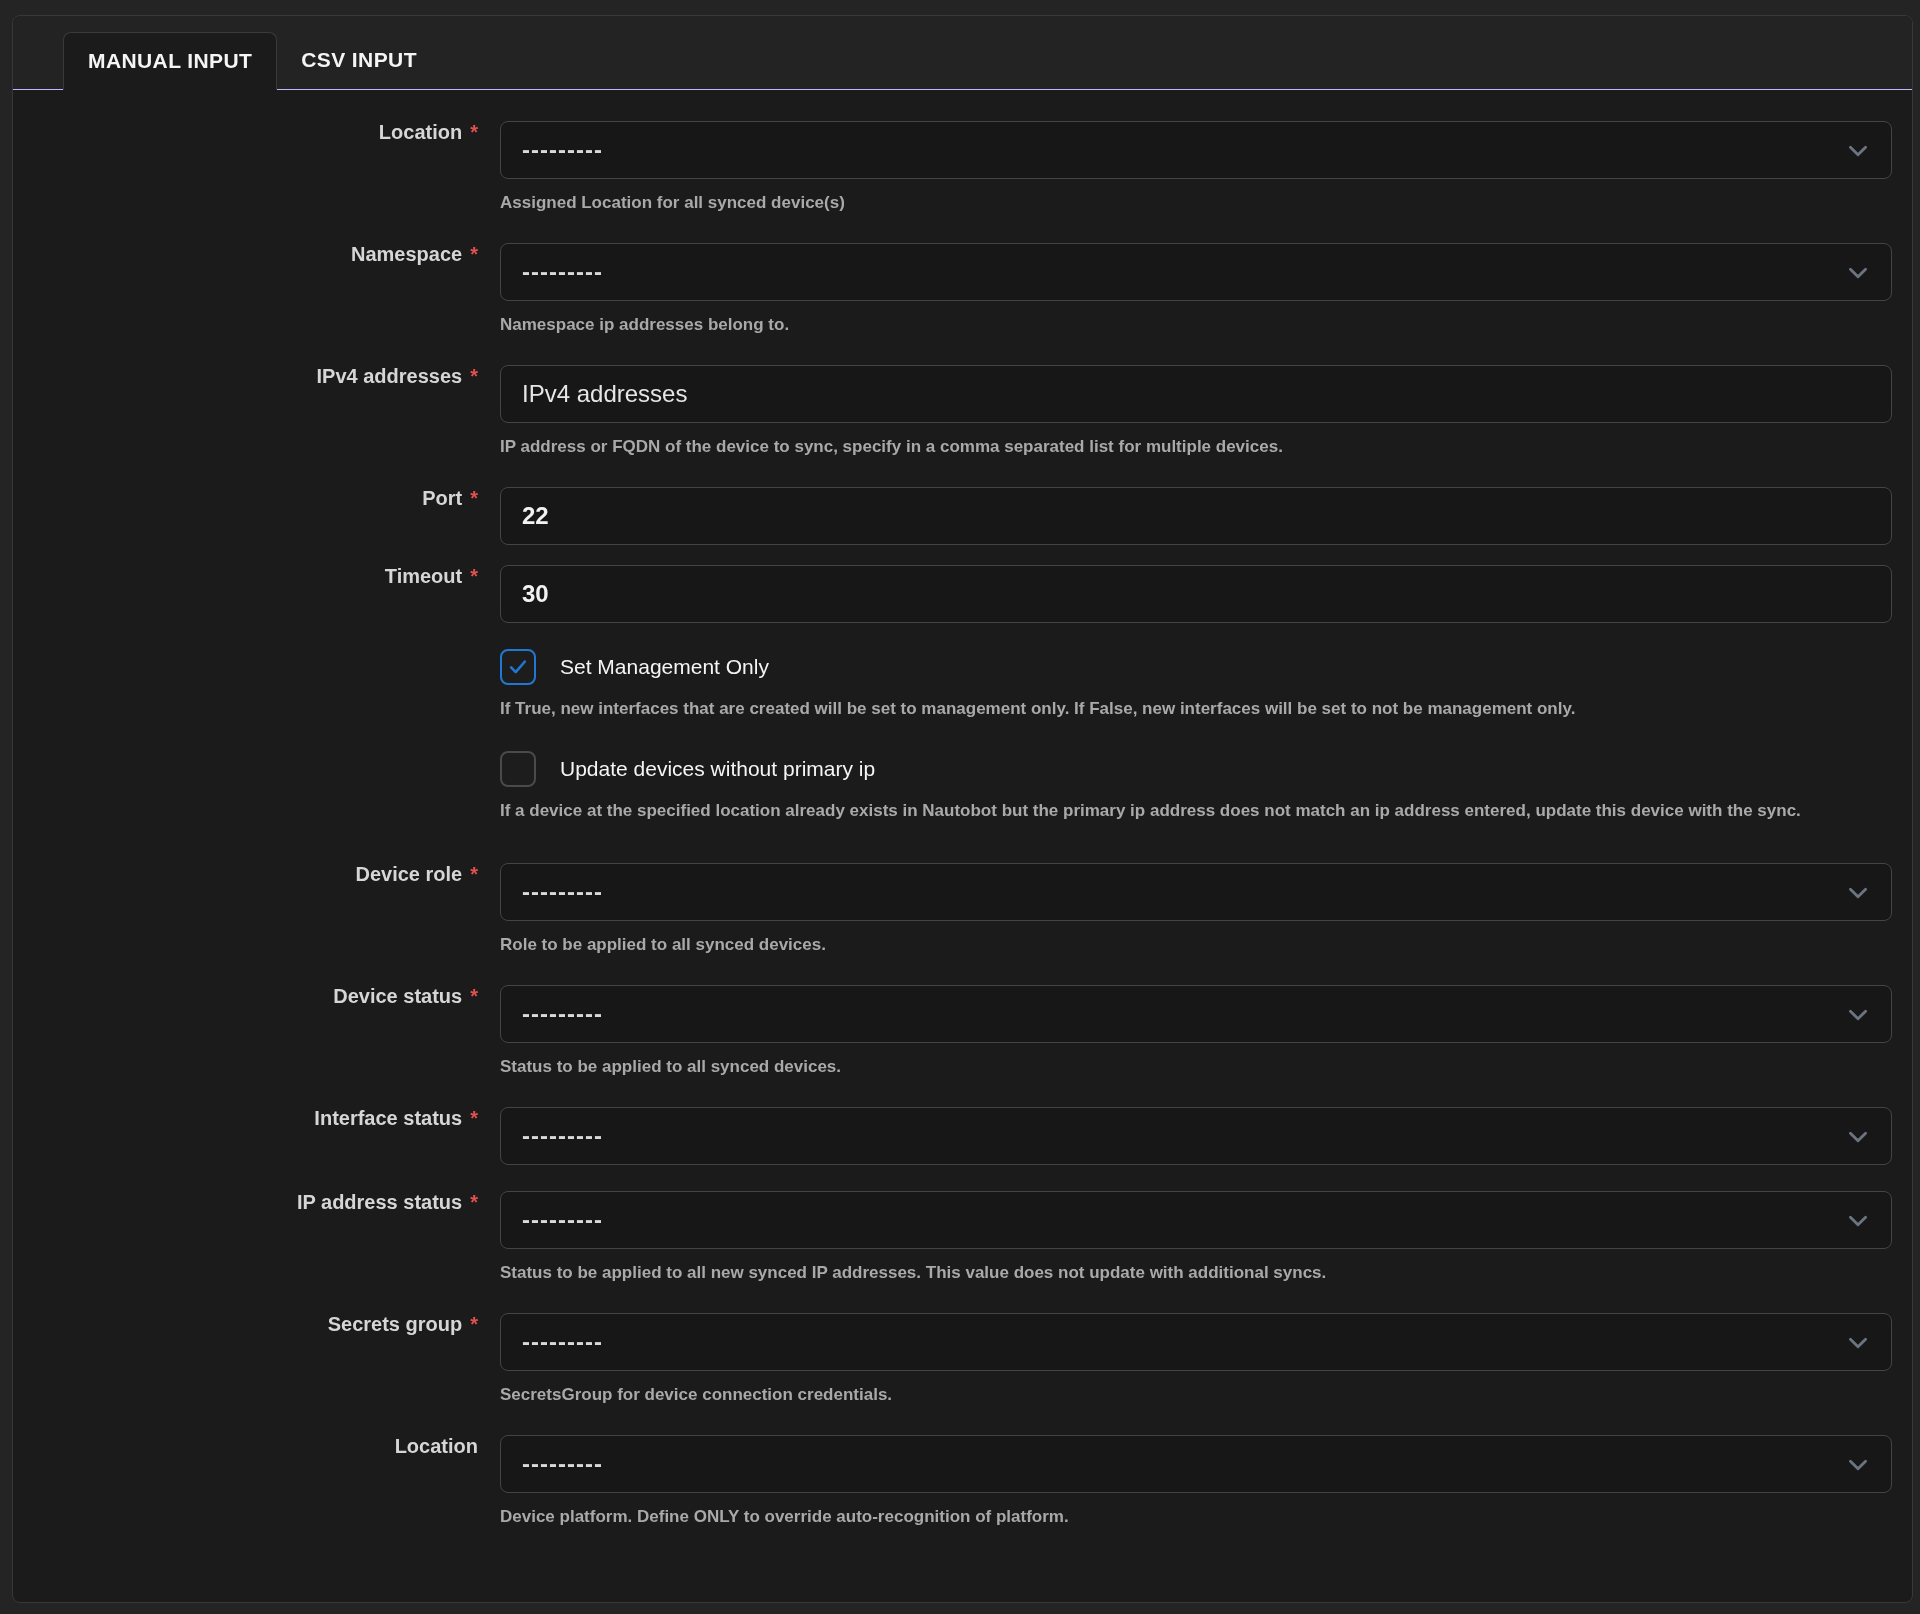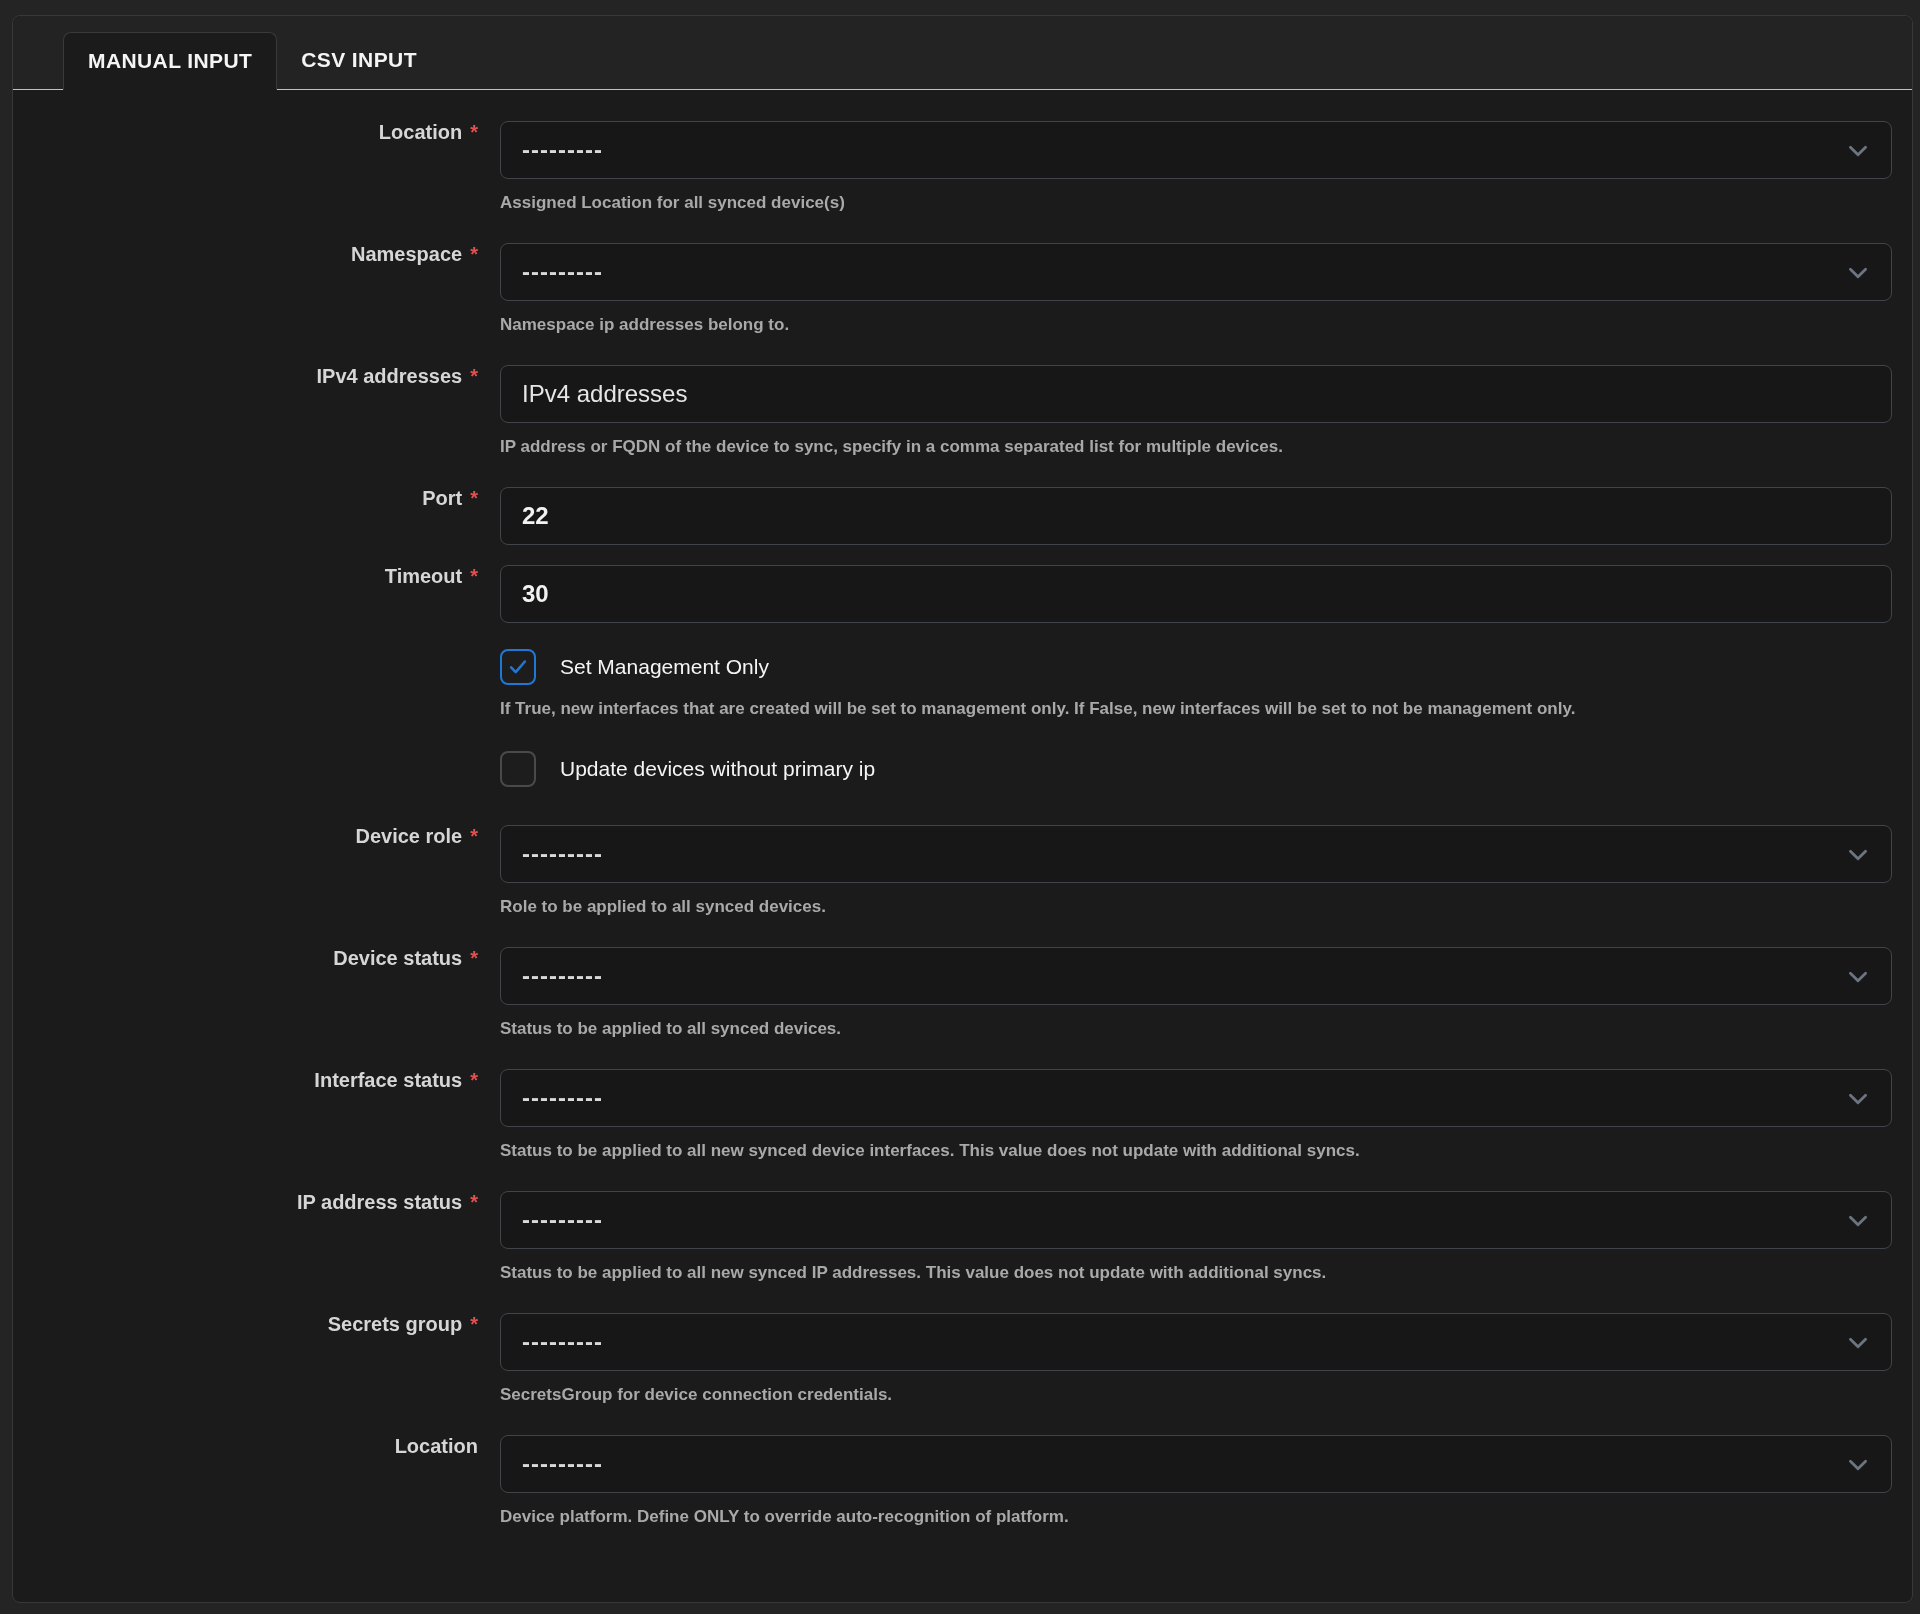--- a/index.html
+++ b/index.html
@@ -183,20 +183,21 @@
         <div class="label-col" style="height: 36px;"></div>
         <div class="field-col">
           <div class="cb-line">
             <span class="checkbox">
               <svg width="22" height="22" viewBox="0 0 24 24">
                 <polyline points="4.5,12.5 9.5,17.5 19.5,6" fill="none" stroke="#2178d4" stroke-width="2.8" stroke-linecap="round" stroke-linejoin="round"></polyline>
               </svg>
             </span>
             <span class="cb-label">Update devices without primary ip</span>
           </div>
+          <div class="help">If a device at the specified location already exists in Nautobot but the primary ip address does not match an ip address entered, update this device with the sync.</div>
         </div>
       </div>
       <div class="row row-device-role">
         <div class="label-col">
           <span>Device role</span>
           <span class="req">*</span>
         </div>
         <div class="field-col">
           <div class="input-box">
             <span class="select-value">---------</span>
@@ -227,21 +228,20 @@
           <span>Interface status</span>
           <span class="req">*</span>
         </div>
         <div class="field-col">
           <div class="input-box">
             <span class="select-value">---------</span>
             <svg width="28" height="26" viewBox="0 0 24 24" class="chevron">
               <polyline points="5,8.5 12,15.5 19,8.5" fill="none" stroke="#6b7480" stroke-width="2.6" stroke-linecap="round" stroke-linejoin="round"></polyline>
             </svg>
           </div>
-          <div class="help">Status to be applied to all new synced device interfaces. This value does not update with additional syncs.</div>
         </div>
       </div>
       <div class="row row-ip-address-status">
         <div class="label-col">
           <span>IP address status</span>
           <span class="req">*</span>
         </div>
         <div class="field-col">
           <div class="input-box">
             <span class="select-value">---------</span>

